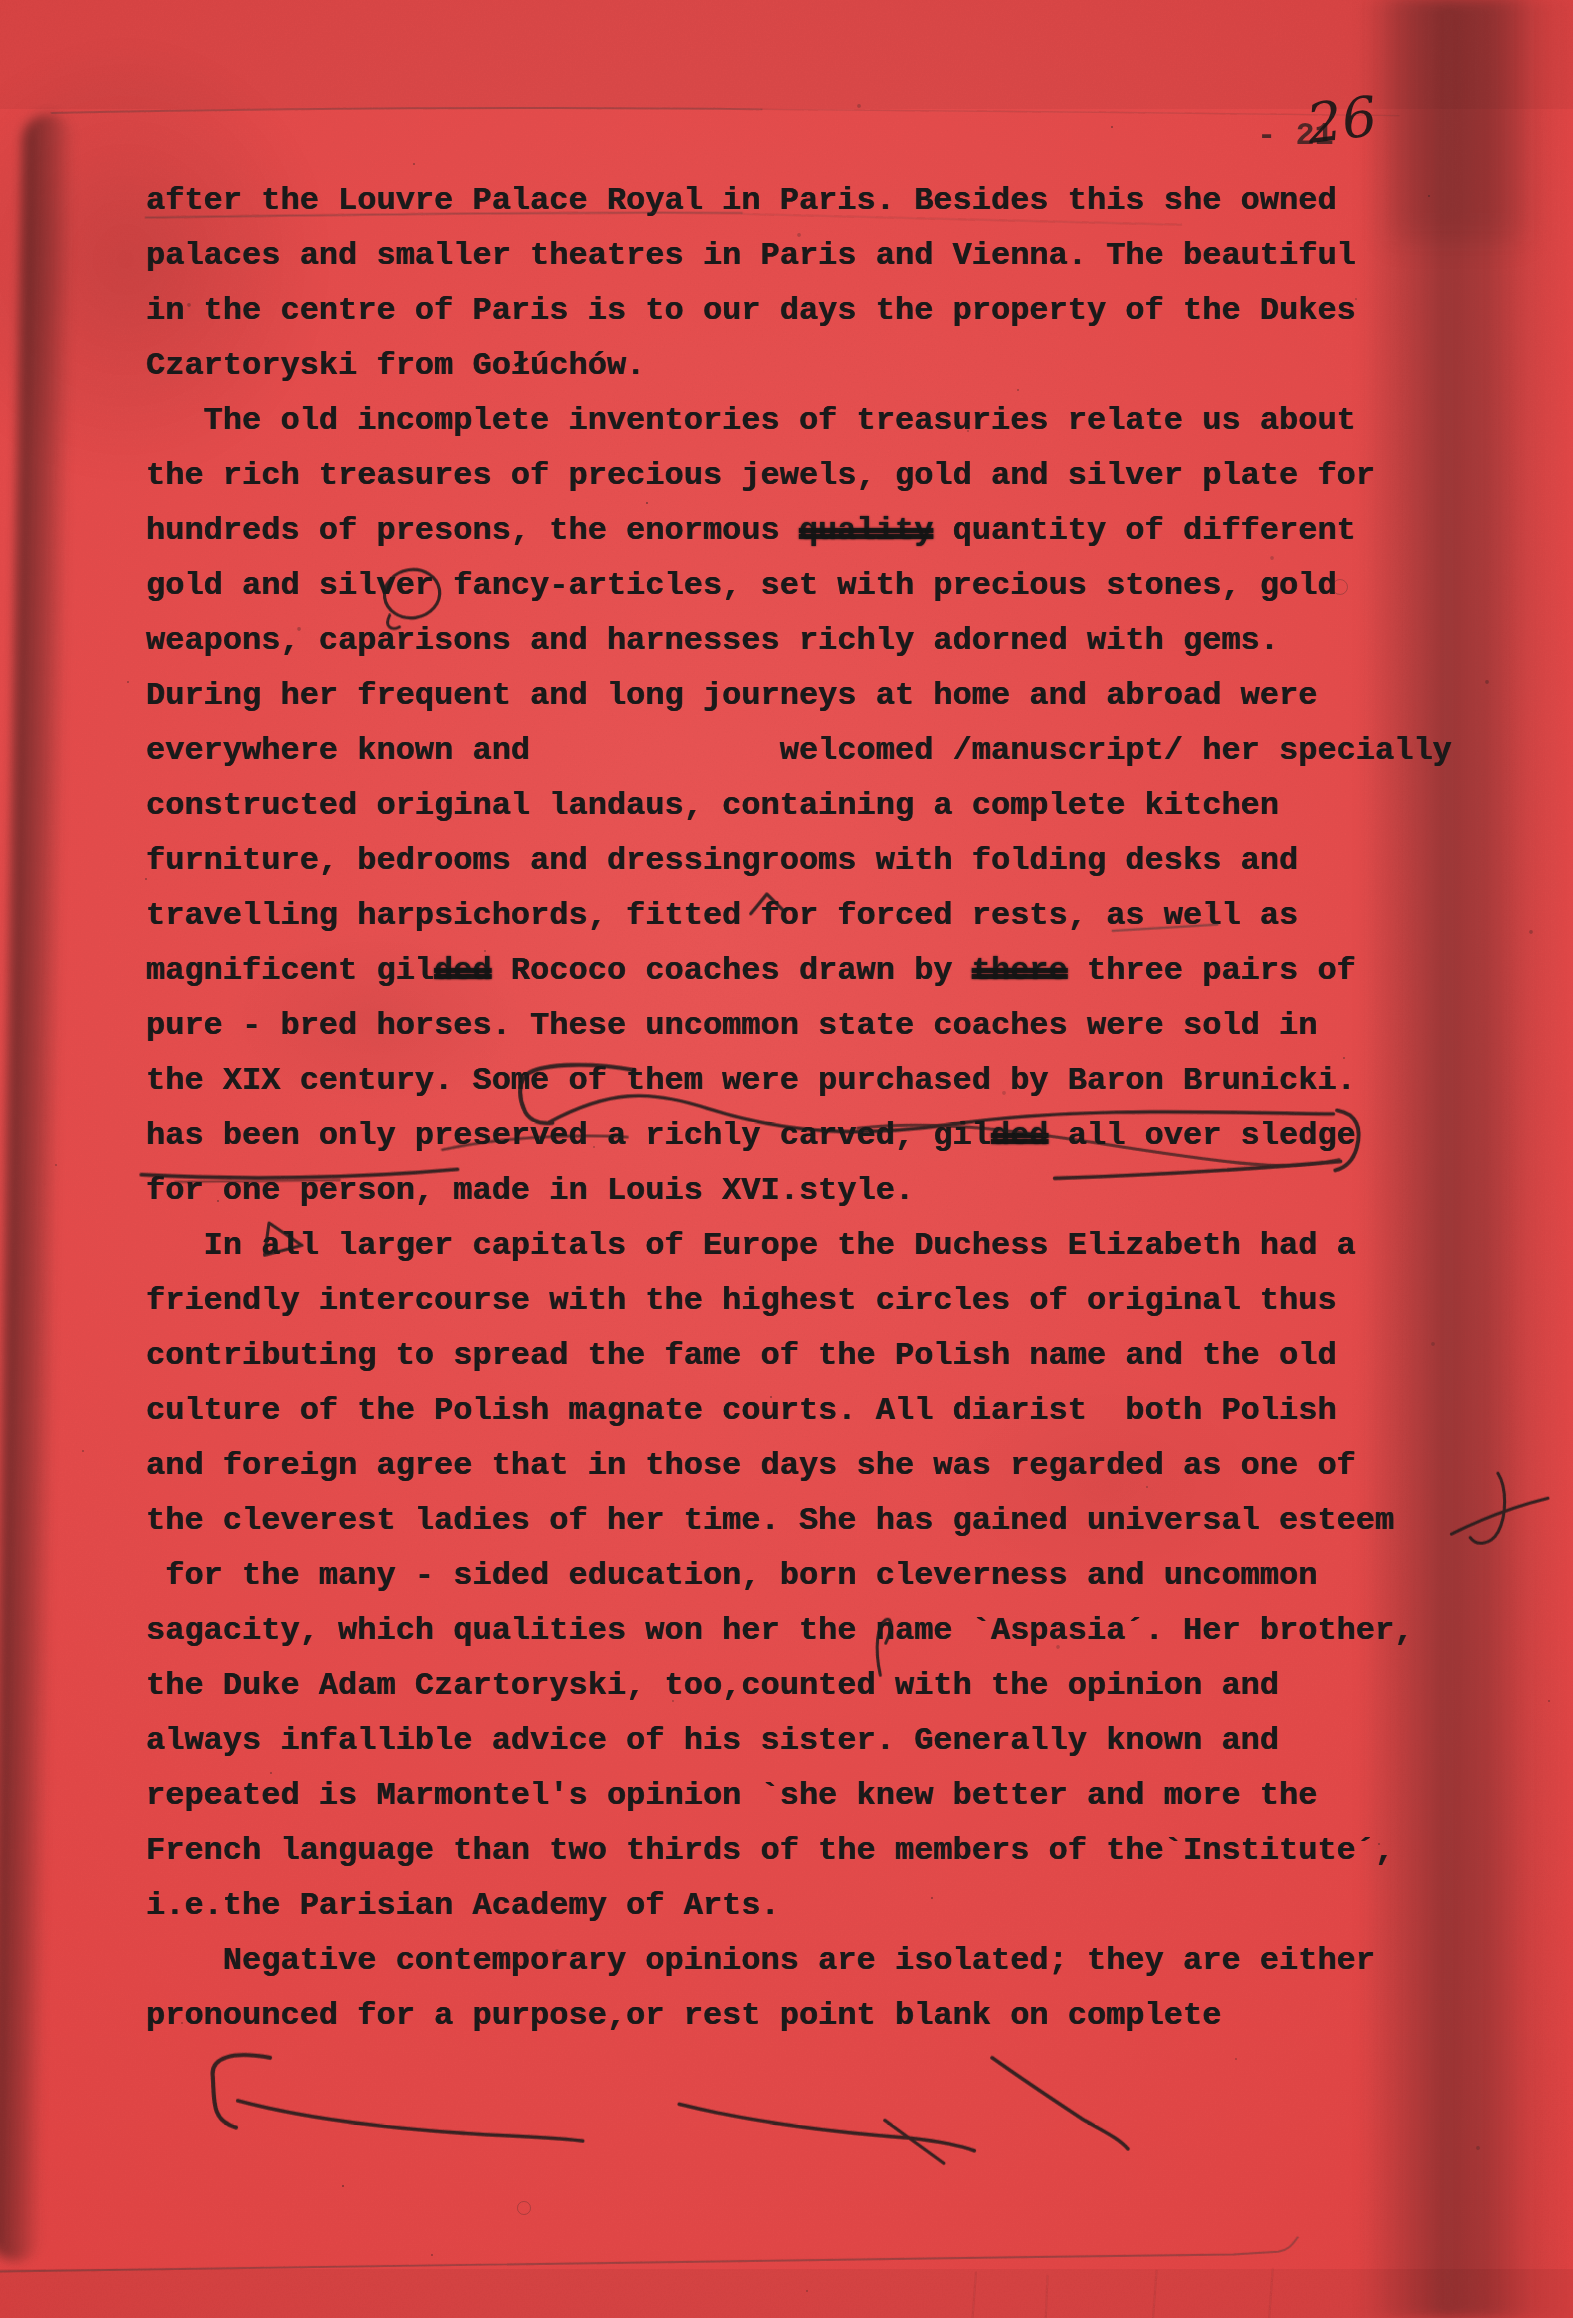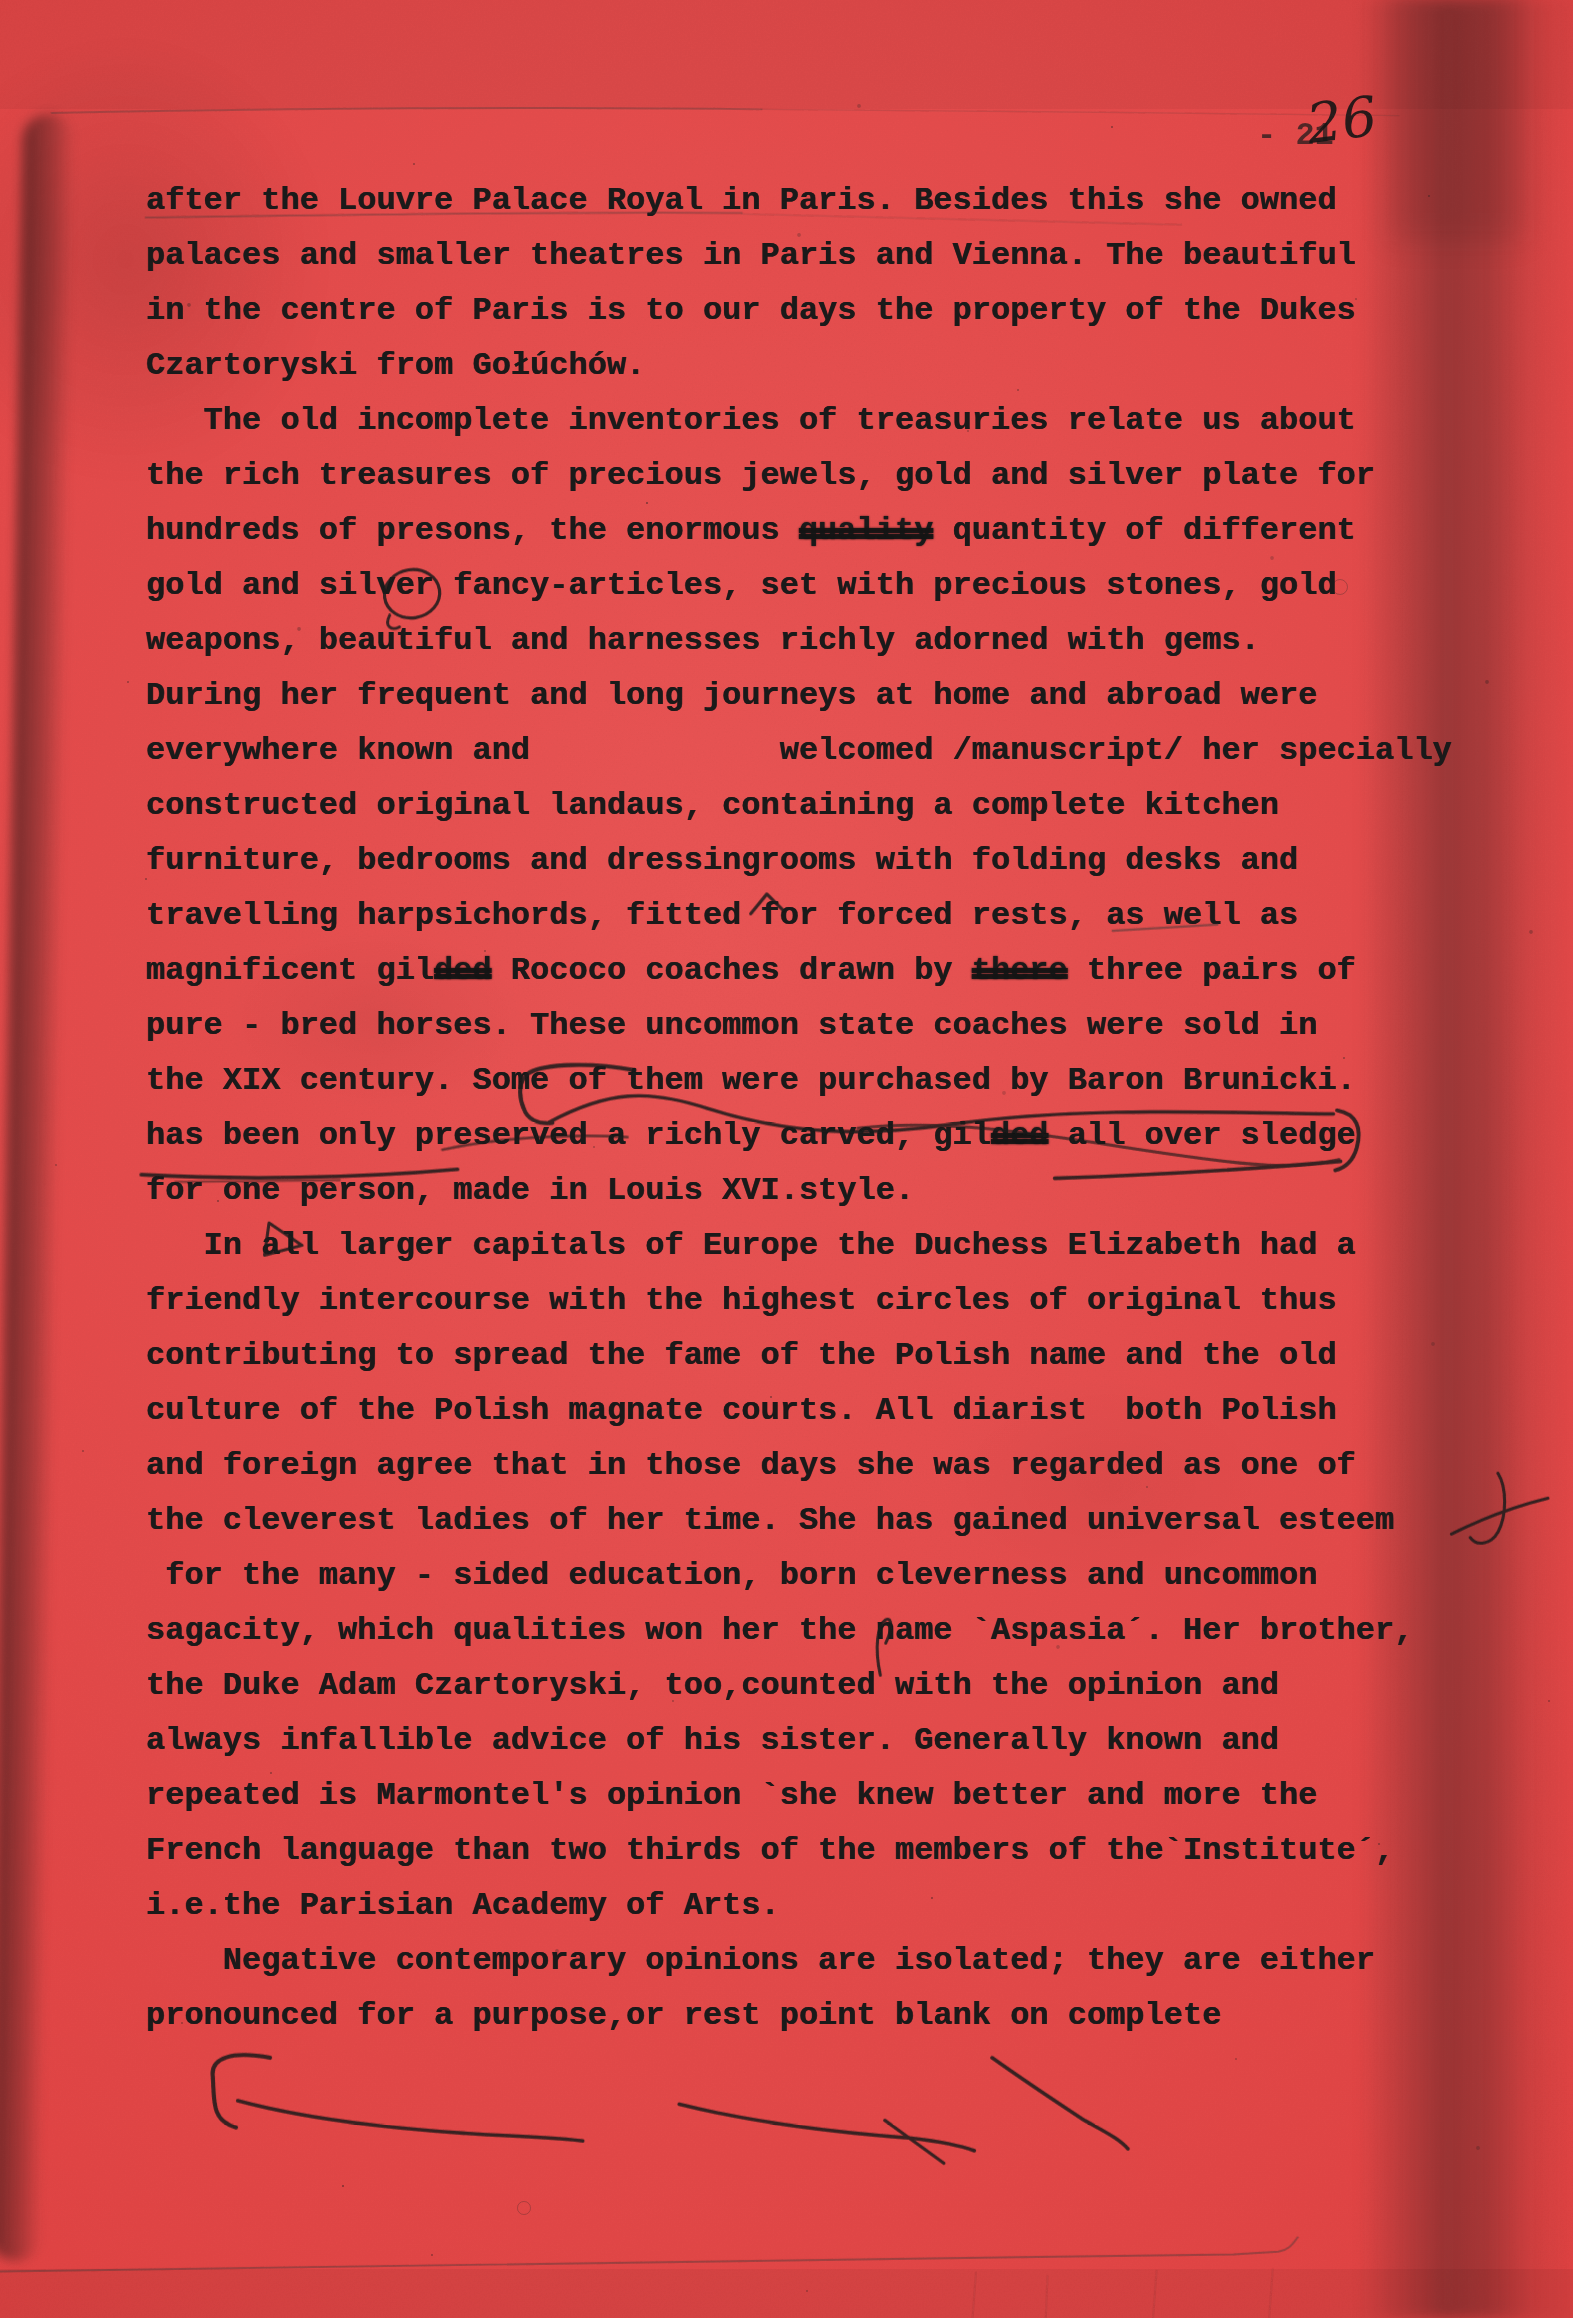--- a/index.html
+++ b/index.html
@@ -101,21 +101,21 @@
 
   <div class="text-block">
       <div class="line"><span class="seg plain">after the Louvre Palace Royal in Paris. Besides this she owned</span></div>
       <div class="line"><span class="seg plain">palaces and smaller theatres in Paris and Vienna. The beautiful</span></div>
       <div class="line"><span class="seg plain">in the centre of Paris is to our days the property of the Dukes</span></div>
       <div class="line"><span class="seg plain">Czartoryski from Gołúchów.</span></div>
       <div class="line"><span class="seg plain">   The old incomplete inventories of treasuries relate us about</span></div>
       <div class="line"><span class="seg plain">the rich treasures of precious jewels, gold and silver plate for</span></div>
       <div class="line"><span class="seg plain">hundreds of presons, the enormous </span><span class="seg xdel">quality</span><span class="seg plain"> quantity of different</span></div>
       <div class="line"><span class="seg plain">gold and silver fancy-articles, set with precious stones, gold</span></div>
-      <div class="line"><span class="seg plain">weapons, beautiful and harnesses richly adorned with gems.</span></div>
+      <div class="line"><span class="seg plain">weapons, caparisons and harnesses richly adorned with gems.</span></div>
       <div class="line"><span class="seg plain">During her frequent and long journeys at home and abroad were</span></div>
       <div class="line"><span class="seg plain">everywhere known and             welcomed /manuscript/ her specially</span></div>
       <div class="line"><span class="seg plain">constructed original landaus, containing a complete kitchen</span></div>
       <div class="line"><span class="seg plain">furniture, bedrooms and dressingrooms with folding desks and</span></div>
       <div class="line"><span class="seg plain">travelling harpsichords, fitted for forced rests, as well as</span></div>
       <div class="line"><span class="seg plain">magnificent gil</span><span class="seg xdel">ded</span><span class="seg plain"> Rococo coaches drawn by </span><span class="seg xdel">there</span><span class="seg plain"> three pairs of</span></div>
       <div class="line"><span class="seg plain">pure - bred horses. These uncommon state coaches were sold in</span></div>
       <div class="line"><span class="seg plain">the XIX century. Some of them were purchased by Baron Brunicki.</span></div>
       <div class="line"><span class="seg plain">has been only preserved a richly carved, gil</span><span class="seg xdel">ded</span><span class="seg plain"> all over sledge</span></div>
       <div class="line"><span class="seg plain">for one person, made in Louis XVI.style.</span></div>

